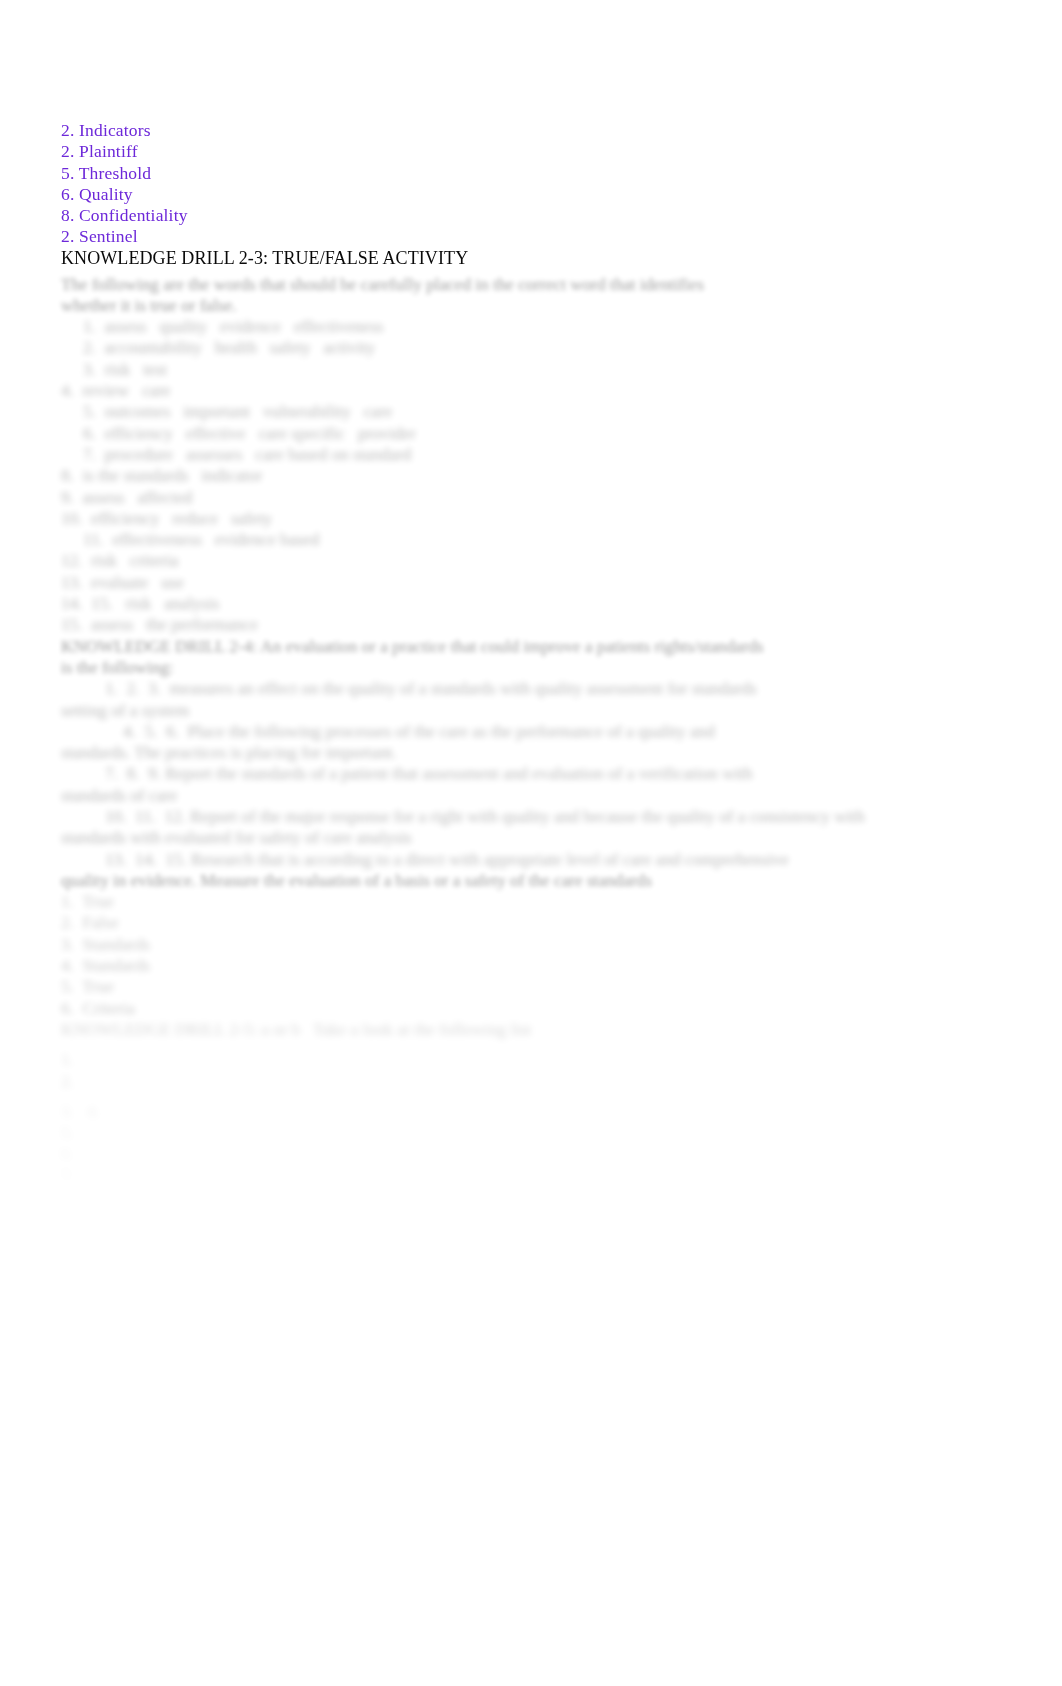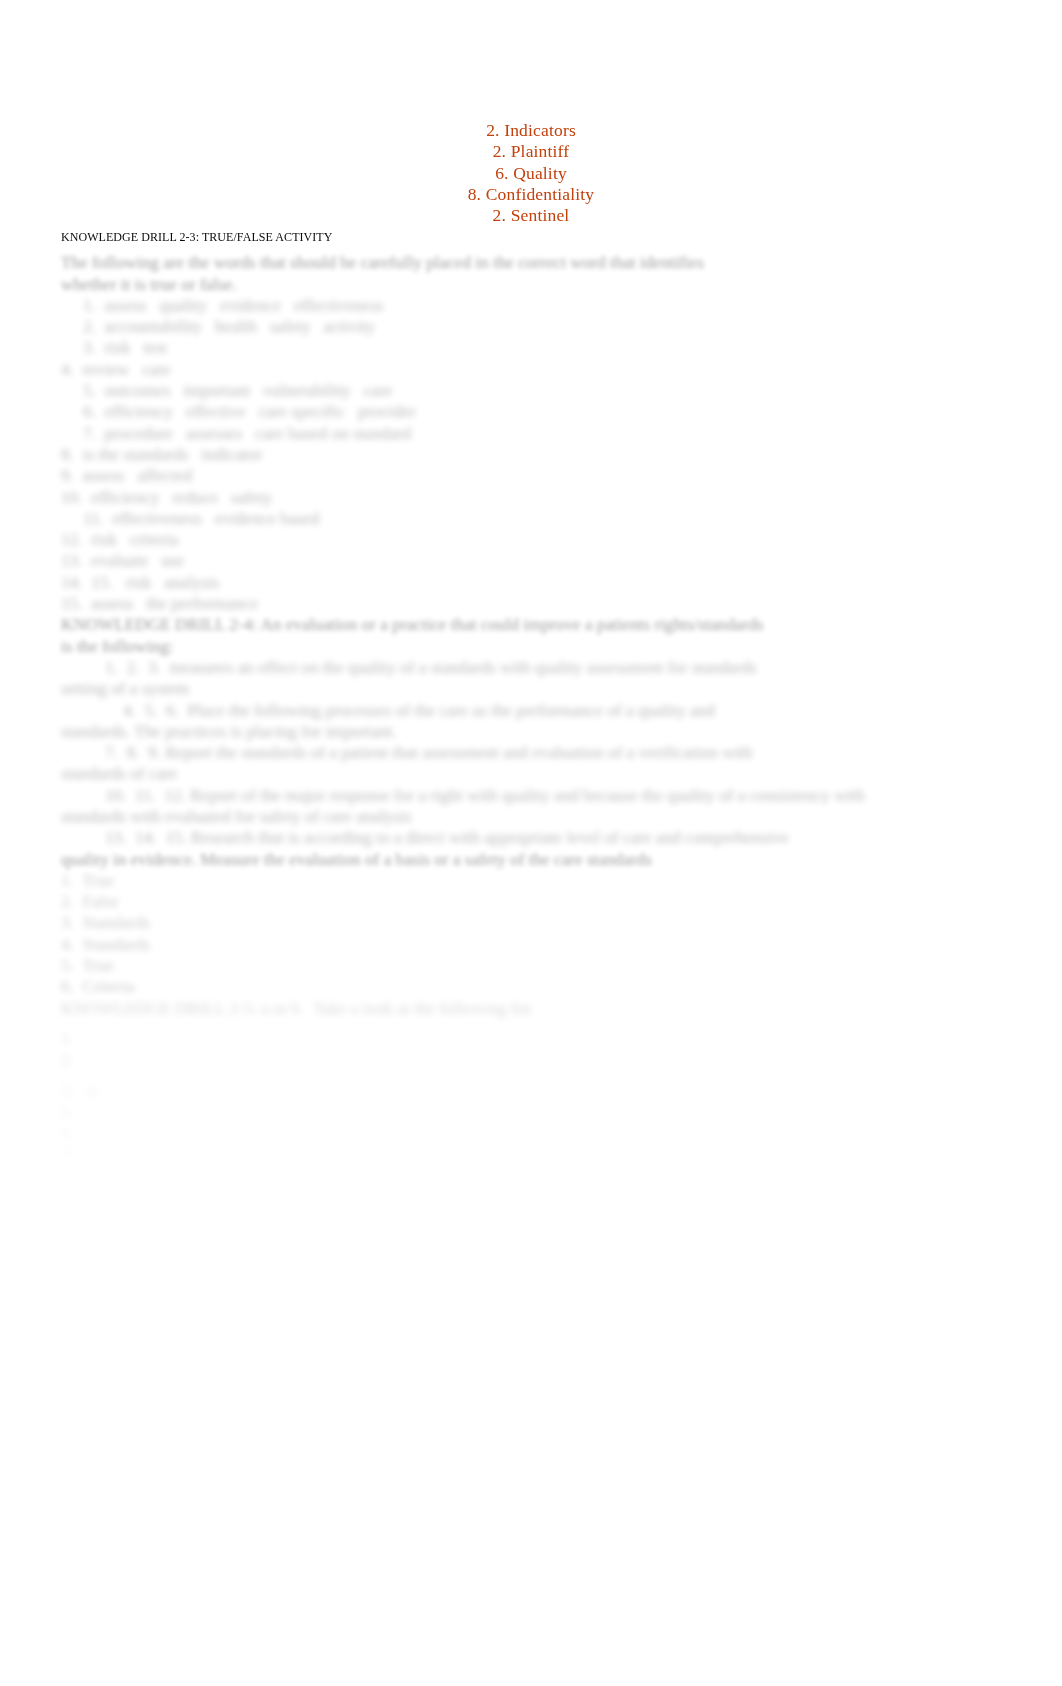--- a/index.html
+++ b/index.html
@@ -34,29 +34,28 @@
 
   
   .vocab-list {
     list-style: none;
     margin: 0;
     padding: 0;
   }
   .vocab-item {
     font-size: 17.5px;
     line-height: 21.3px;
-    color: #c2410c;
+    color: #6d28d9;
     white-space: pre;
     letter-spacing: 0.01em;
-    text-align: center;
   }
 
   
   .section-heading {
-    font-size: 12px;
+    font-size: 18px;
     line-height: 21.3px;
     color: #0a0a0a;
     margin-top: 0.5px;
     white-space: pre;
     letter-spacing: 0.005em;
   }
 
   
   .redacted-body {
     margin-top: 4px;
@@ -91,20 +90,21 @@
 </style>
 </head>
 <body>
 
 <div class="page">
   <div class="content">
 
     <ul class="vocab-list">
       <li class="vocab-item">2. Indicators</li>
       <li class="vocab-item">2. Plaintiff</li>
+      <li class="vocab-item">5. Threshold</li>
       <li class="vocab-item">6. Quality</li>
       <li class="vocab-item">8. Confidentiality</li>
       <li class="vocab-item">2. Sentinel</li>
     </ul>
 
     <div class="section-heading">KNOWLEDGE DRILL 2-3: TRUE/FALSE ACTIVITY</div>
 
     <div class="redacted-body">
 
       <div>

